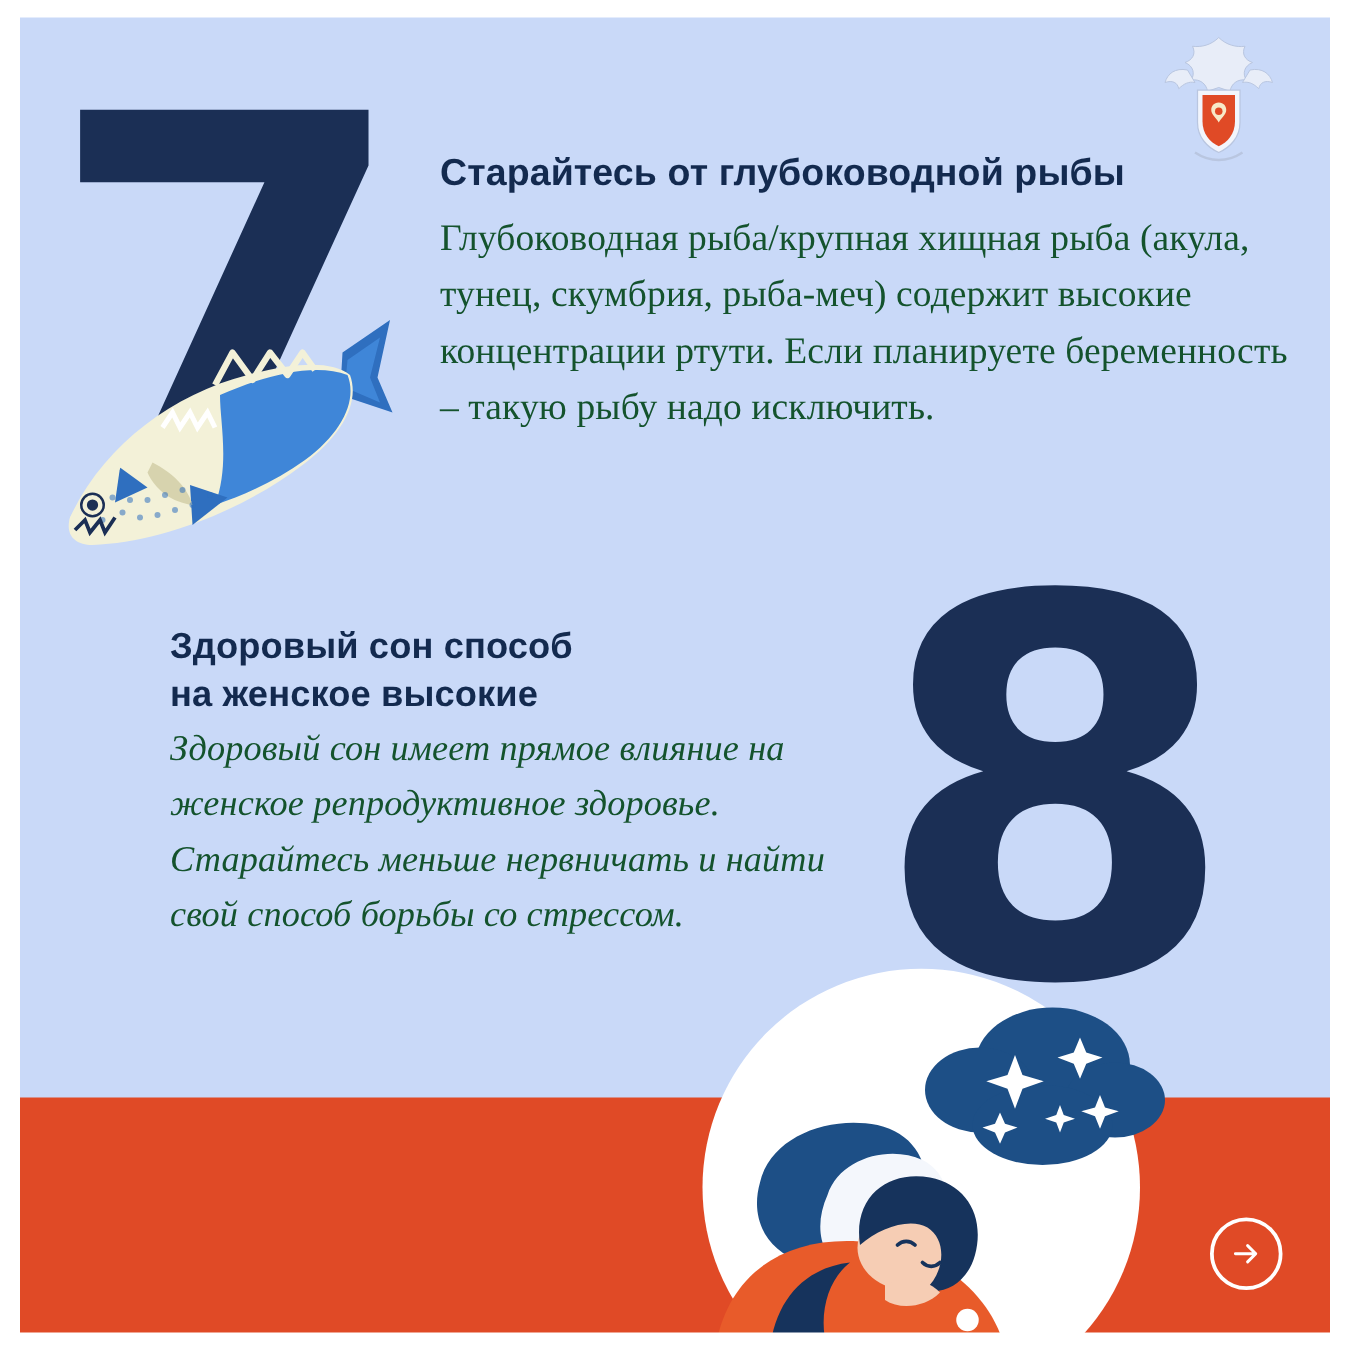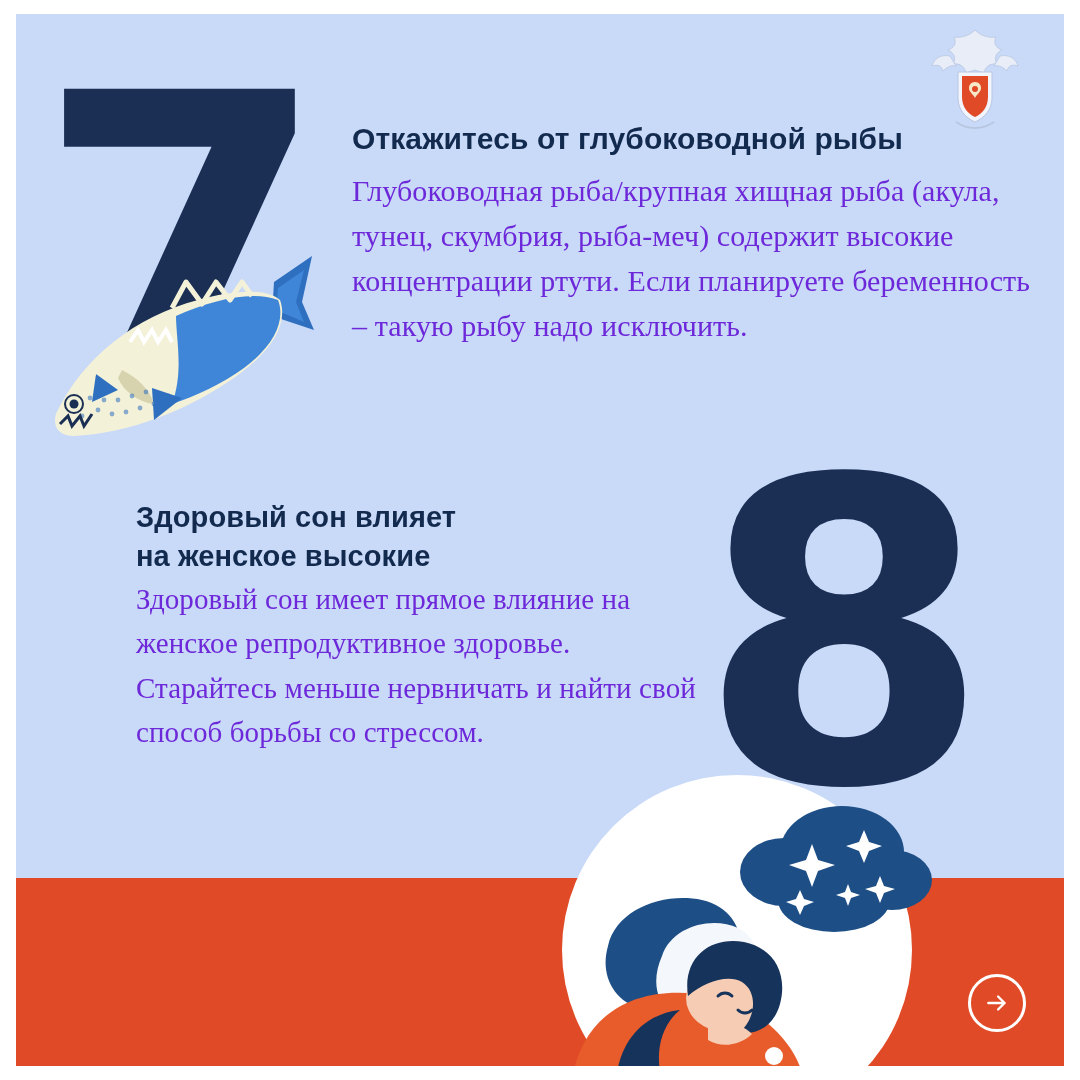--- a/index.html
+++ b/index.html
@@ -114,26 +114,26 @@
     font-size: 30px;
     line-height: 1.27;
     color: #132a4f;
     margin: 0 0 10px 0;
     letter-spacing: 0.1px;
   }
   .tip-body {
     font-family: "Liberation Serif", serif;
     font-size: 30px;
     line-height: 1.5;
-    color: #6d28d9;
+    color: #14532d;
     margin: 0;
     letter-spacing: 0.1px;
   }
   .block8 .tip-title { font-size: 29px; line-height: 1.33; margin-bottom: 2px;}
-  .block8 .tip-body { font-size: 29px; line-height: 1.53; }
+  .block8 .tip-body { font-size: 29px; line-height: 1.53; font-style: italic; }
 
   
   .fish {
     position: absolute;
     left: 26px;
     top: 238px;
     width: 290px;
     height: 230px;
   }
 
@@ -225,31 +225,31 @@
       <path d="M34 186 L42 178 L46 188 L54 178 L58 188 L66 176" fill="none" stroke="#1b2f55" stroke-width="3"></path>
 
       <circle cx="48" cy="166" r="9" fill="#f3f1d8" stroke="#1b2f55" stroke-width="2"></circle>
       <circle cx="48" cy="166" r="4.5" fill="#1b2f55"></circle>
 
       <path d="M104 104 L112 92 L118 104 L126 92 L132 104 L140 92 L146 104" fill="none" stroke="#ffffff" stroke-width="4"></path>
     </svg>
   </div>
 
   <div class="block7">
-    <h2 class="tip-title">Откажитесь от глубоководной рыбы</h2>
+    <h2 class="tip-title">Старайтесь от глубоководной рыбы</h2>
     <p class="tip-body">Глубоководная рыба/крупная хищная рыба (акула, тунец, скумбрия, рыба-меч) содержит высокие концентрации ртути. Если планируете беременность – такую рыбу надо исключить.</p>
   </div>
 
   <div class="num8">
     <span class="num-glyph">8</span>
   </div>
 
   <div class="block8">
     <h2 class="tip-title">
-      <span>Здоровый сон влияет</span><br>
+      <span>Здоровый сон способ</span><br>
       <span>на женское высокие</span>
     </h2>
     <p class="tip-body">Здоровый сон имеет прямое влияние на женское репродуктивное здоровье. Старайтесь меньше нервничать и найти свой способ борьбы со стрессом.</p>
   </div>
 
   <div class="sleep-art">
     <svg viewBox="0 0 470 320" width="470" height="320" aria-hidden="true">
 
       <circle cx="225" cy="190" r="175" fill="#ffffff"></circle>
 

